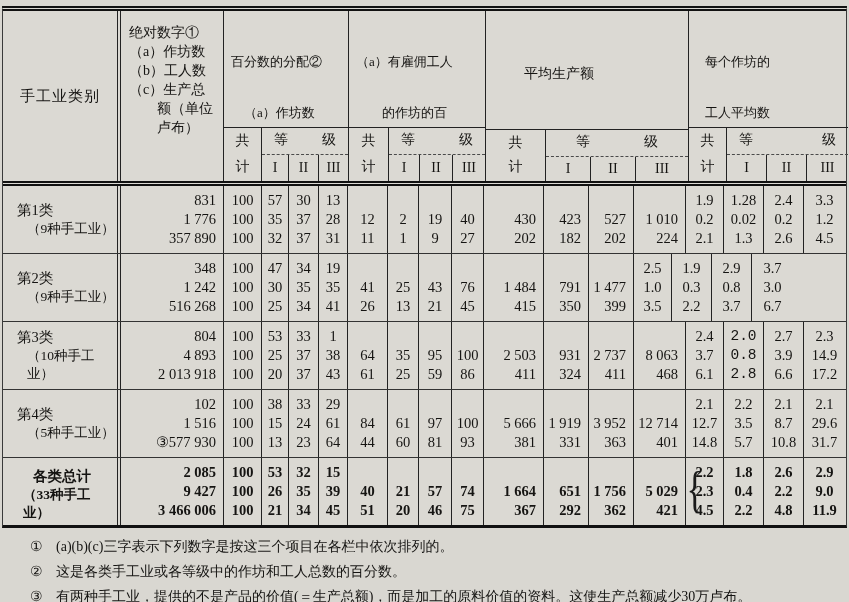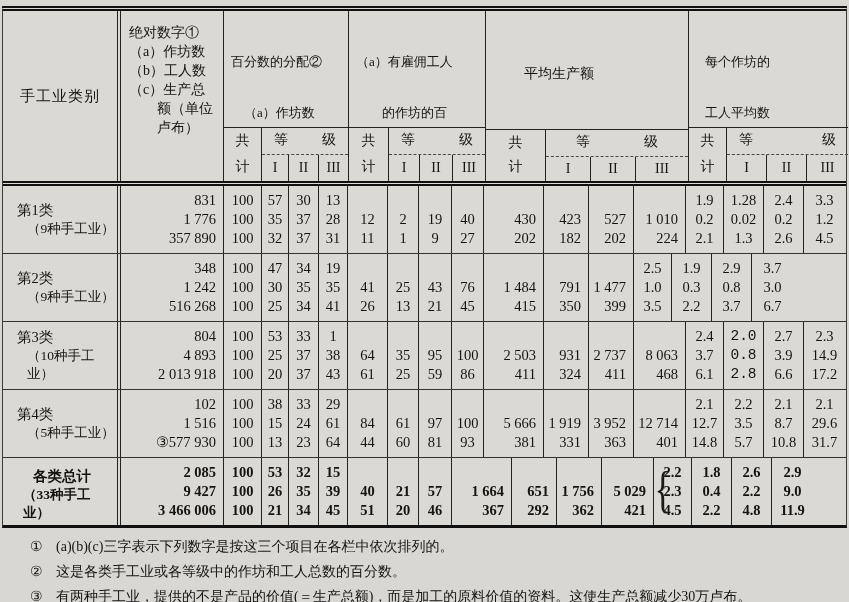--- a/index.html
+++ b/index.html
@@ -601,20 +601,25 @@
         </div>
         <div class="cell num-center" style="width: 31px;">
           <div class="nline"></div>
           <div class="nline">21</div>
           <div class="nline">20</div>
         </div>
         <div class="cell num-center" style="width: 33px;">
           <div class="nline"></div>
           <div class="nline">57</div>
           <div class="nline">46</div>
+        </div>
+        <div class="cell num-center" style="width: 32px;">
+          <div class="nline"></div>
+          <div class="nline">74</div>
+          <div class="nline">75</div>
         </div>
         <div class="cell num-right" style="width: 60px;">
           <div class="nline"></div>
           <div class="nline">1 664</div>
           <div class="nline">367</div>
         </div>
         <div class="cell num-right" style="width: 45px;">
           <div class="nline"></div>
           <div class="nline">651</div>
           <div class="nline">292</div>

